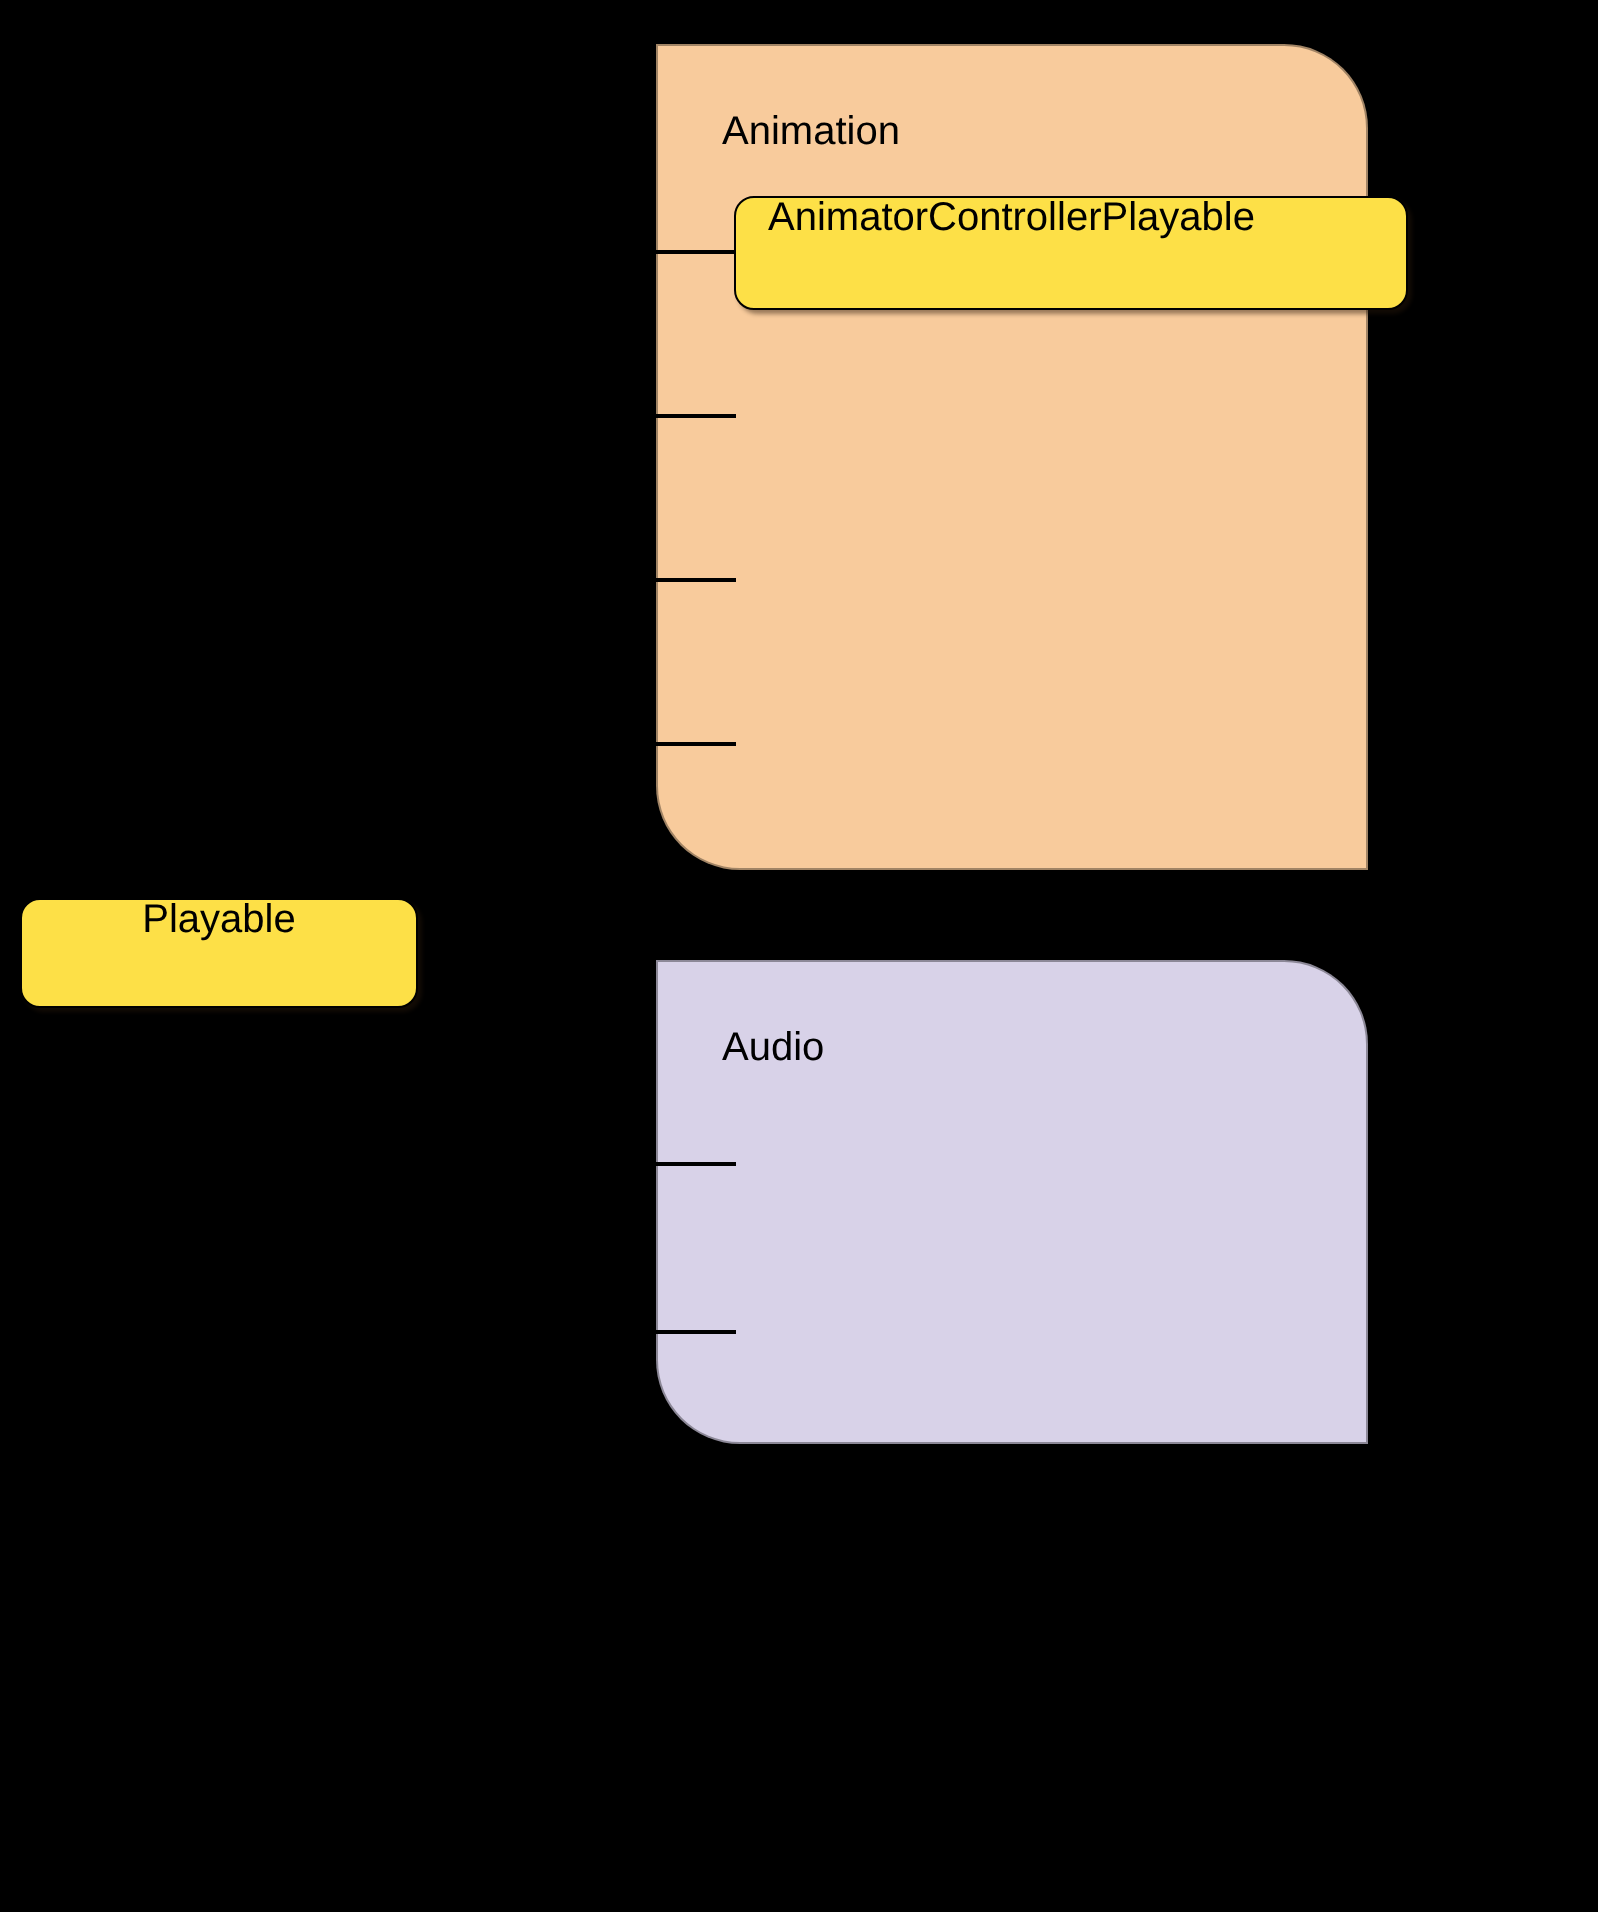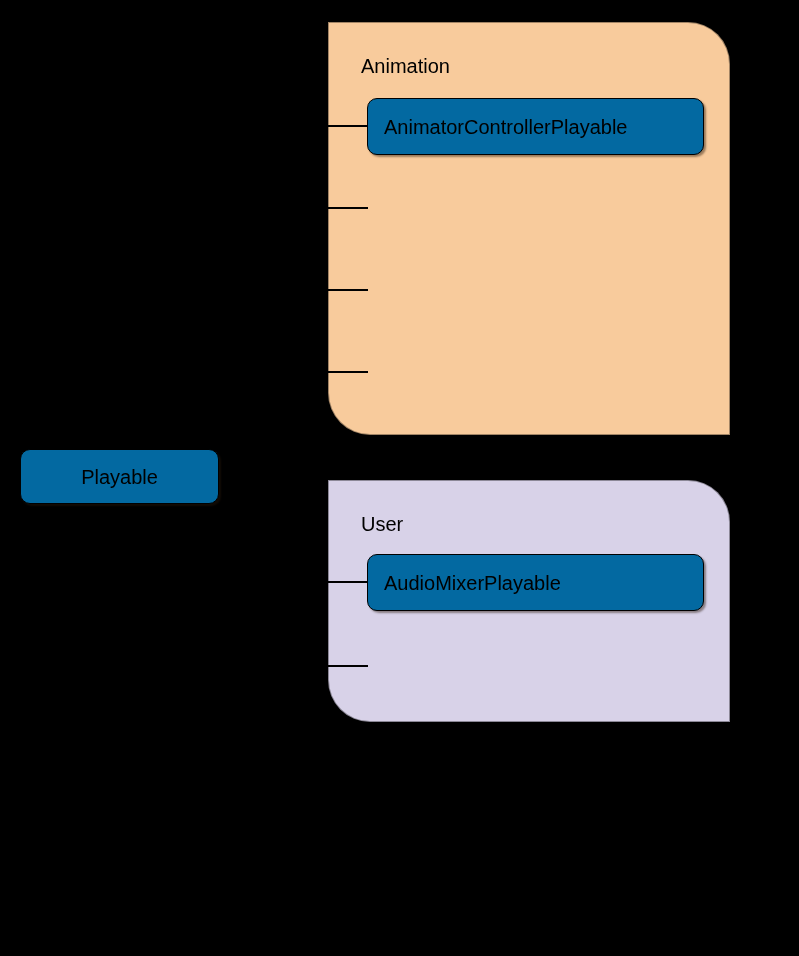--- a/index.html
+++ b/index.html
@@ -7,39 +7,39 @@
     position: relative;
     width: 799px;
     height: 956px;
     background: #000;
     font-family: "Liberation Sans", sans-serif;
     color: #000;
     overflow: hidden;
   }
   .node {
     position: absolute;
-    background: #0369a1;
+    background: #fde047;
     border: 1.5px solid #000;
     border-radius: 10px;
     box-sizing: border-box;
     display: flex;
-    align-items: center;
+    align-items: flex-start;
     font-size: 20px;
     line-height: 1;
     box-shadow: 2px 2px 2px rgba(40,25,10,0.45);
   }
   .root-node {
-    left: 20px; top: 449px;
+    left: 10px; top: 449px;
     width: 199px; height: 55px;
     justify-content: center;
   }
   .group {
     position: absolute;
     left: 328px;
-    width: 402px;
+    width: 356px;
     border-radius: 0 42px 0 42px;
     box-sizing: border-box;
     border: 1px solid rgba(0,0,0,0.35);
     box-shadow: 3px 3px 3px rgba(0,0,0,0.6);
     text-decoration: underline;
   }
   .group-animation { top: 22px;  height: 413px; }
   .group-audio     { top: 480px; height: 242px; }
   .group-user      { top: 768px; height: 165px; }
   .group-label {
@@ -79,24 +79,21 @@
     </div>
 
     <div class="stub" style="top:184px"></div>
 
     <div class="stub" style="top:266px"></div>
 
     <div class="stub" style="top:348px"></div>
   </section>
 
   <section class="group group-audio" style="background-color: rgb(216, 210, 232);">
-    <div class="group-label">User</div>
+    <div class="group-label">Audio</div>
 
     <div class="stub" style="top:100px"></div>
-    <div class="node member" style="top:73px">
-      <span>AudioMixerPlayable</span>
-    </div>
 
     <div class="stub" style="top:184px"></div>
   </section>
 
 
 </div>
 
 </body></html>

